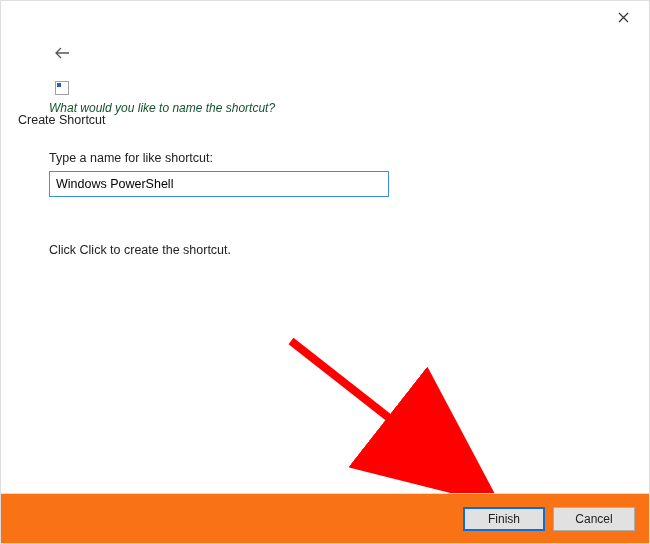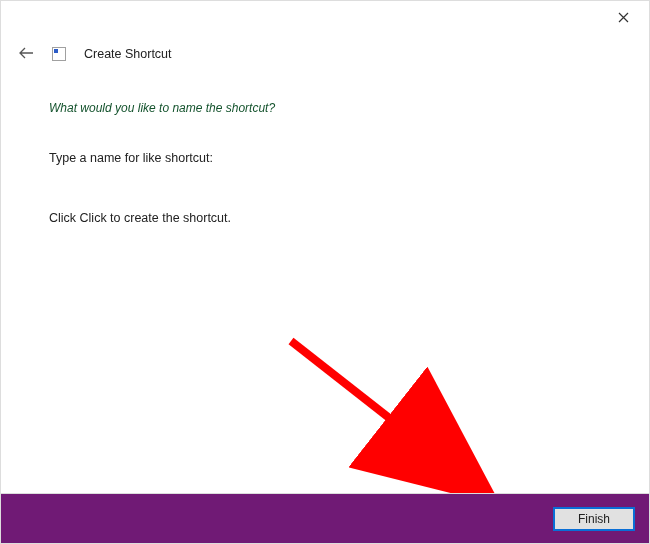--- a/index.html
+++ b/index.html
@@ -26,20 +26,21 @@
       cursor: pointer;
       font-family: Arial, sans-serif;
     }
     .header {
       position: absolute;
       top: 44px;
       left: 17px;
       display: flex;
       align-items: center;
       gap: 18px;
+      flex-direction: column;
     }
     .back-arrow {
       font-size: 18px;
       color: #555;
       cursor: pointer;
       line-height: 1;
     }
     .app-icon {
       width: 14px;
       height: 14px;
@@ -92,21 +93,21 @@
       margin-top: 46px;
       font-size: 12.5px;
       color: #222;
     }
     .footer {
       position: absolute;
       bottom: 0;
       left: 0;
       right: 0;
       height: 50px;
-      background: #701a75;
+      background: #f97316;
       border-top: 1px solid #dcdcdc;
       display: flex;
       justify-content: flex-end;
       align-items: center;
       padding-right: 14px;
       gap: 8px;
     }
     .btn {
       min-width: 82px;
       height: 24px;
@@ -145,27 +146,29 @@
         <path d="M7 2 L2 7 L7 12 M2 7 L15 7" stroke="#555" stroke-width="1.3" fill="none"></path>
       </svg>
   </span>
   <span class="app-icon"></span>
   <span class="wizard-title">Create Shortcut</span>
 </div>
 
 <div class="main">
   <h1 class="main-heading">What would you like to name the shortcut?</h1>
   <div class="field-label">Type a name for like shortcut:</div>
+  <input type="text" class="text-input" value="Windows PowerShell" style="">
   <div class="instruction">Click Click to create the shortcut.</div>
 </div>
 
 <svg class="arrow-annotation" viewBox="0 0 240 180">
   <defs>
     <marker id="ahead" markerWidth="18" markerHeight="16" refX="14" refY="8" orient="auto">
       <polygon points="0,0 18,8 0,16" fill="#ff0000"></polygon>
     </marker>
   </defs>
   <line x1="10" y1="10" x2="195" y2="155" stroke="#ff0000" stroke-width="8" marker-end="url(#ahead)"></line>
 </svg>
 
 <div class="footer">
   <button class="btn primary">Finish</button>
+  <button class="btn">Cancel</button>
 </div>
 
 </body></html>

